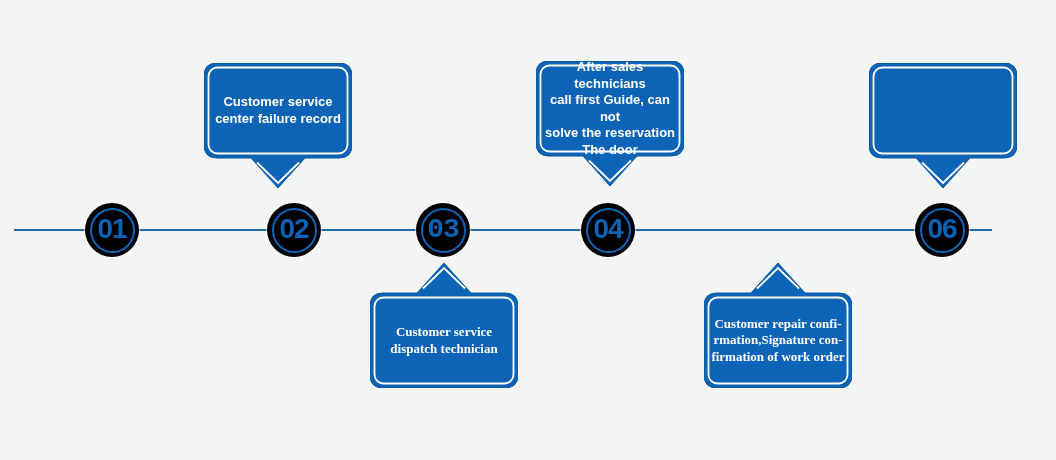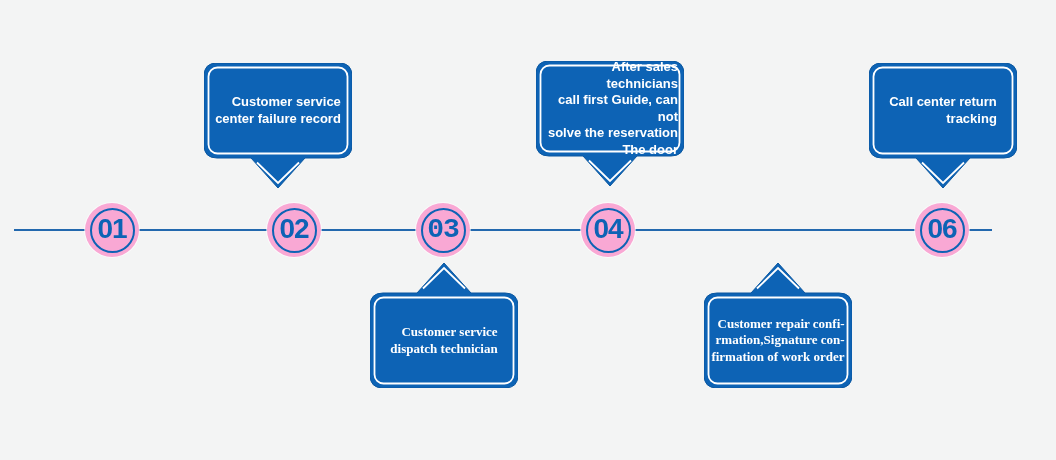--- a/index.html
+++ b/index.html
@@ -17,21 +17,21 @@
     position:absolute;
     left:14px;top:229px;
     width:978px;height:1.5px;
     background:#2268ae;
   }
   .step-circle{
     position:absolute;
     top:203px;
     width:54px;height:54px;
     border-radius:50%;
-    background:#f9a8d4;
+    background:#000000;
     display:flex;align-items:center;justify-content:center;
     box-shadow:0 0 0 1px rgba(255,255,255,0.6);
   }
   .step-ring{
     width:41px;height:41px;
     border:2.5px solid #0d63b5;
     border-radius:50%;
     display:flex;align-items:center;justify-content:center;
   }
   .step-number{
@@ -54,21 +54,21 @@
     padding:4px 6px;
   }
   .bubble.above .bubble-text{top:0;}
   .bubble.below .bubble-text{top:31px;font-family:Liberation Serif, serif;}
   .bubble-text span{
     white-space:pre-line;
     color:#ffffff;
     font-size:13px;
     line-height:16.5px;
     font-weight:bold;
-    text-align:right;
+    text-align:center;
   }
 </style>
 </head>
 <body>
 
 <div class="canvas">
 
   <div class="timeline-line"></div>
 
   <div class="step-circle" style="left:85px;">
@@ -147,19 +147,15 @@
     <div class="step-ring">
       <span class="step-number">06</span>
     </div>
   </div>
   <div class="bubble above" style="left:869px;top:63px;">
     <svg width="148" height="126" viewBox="0 0 148 126">
       <path d="M 13 0 H 135 Q 148 0 148 13 V 82 Q 148 95 135 95 H 101 L 74 125 L 47 95 H 13 Q 0 95 0 82 V 13 Q 0 0 13 0 Z" fill="#0d63b5" stroke="#0a57a0" stroke-width="1"></path>
       <rect x="4.5" y="4.5" width="139" height="86" rx="9" fill="none" stroke="#ffffff" stroke-width="1.8"></rect>
       <path d="M 53 99.5 L 74 120 L 95 99.5" fill="none" stroke="#ffffff" stroke-width="1.8"></path>
     </svg>
-    <div class="bubble-text">
-      <span>Call center return
-tracking</span>
-    </div>
   </div>
 
 </div>
 
 </body></html>

